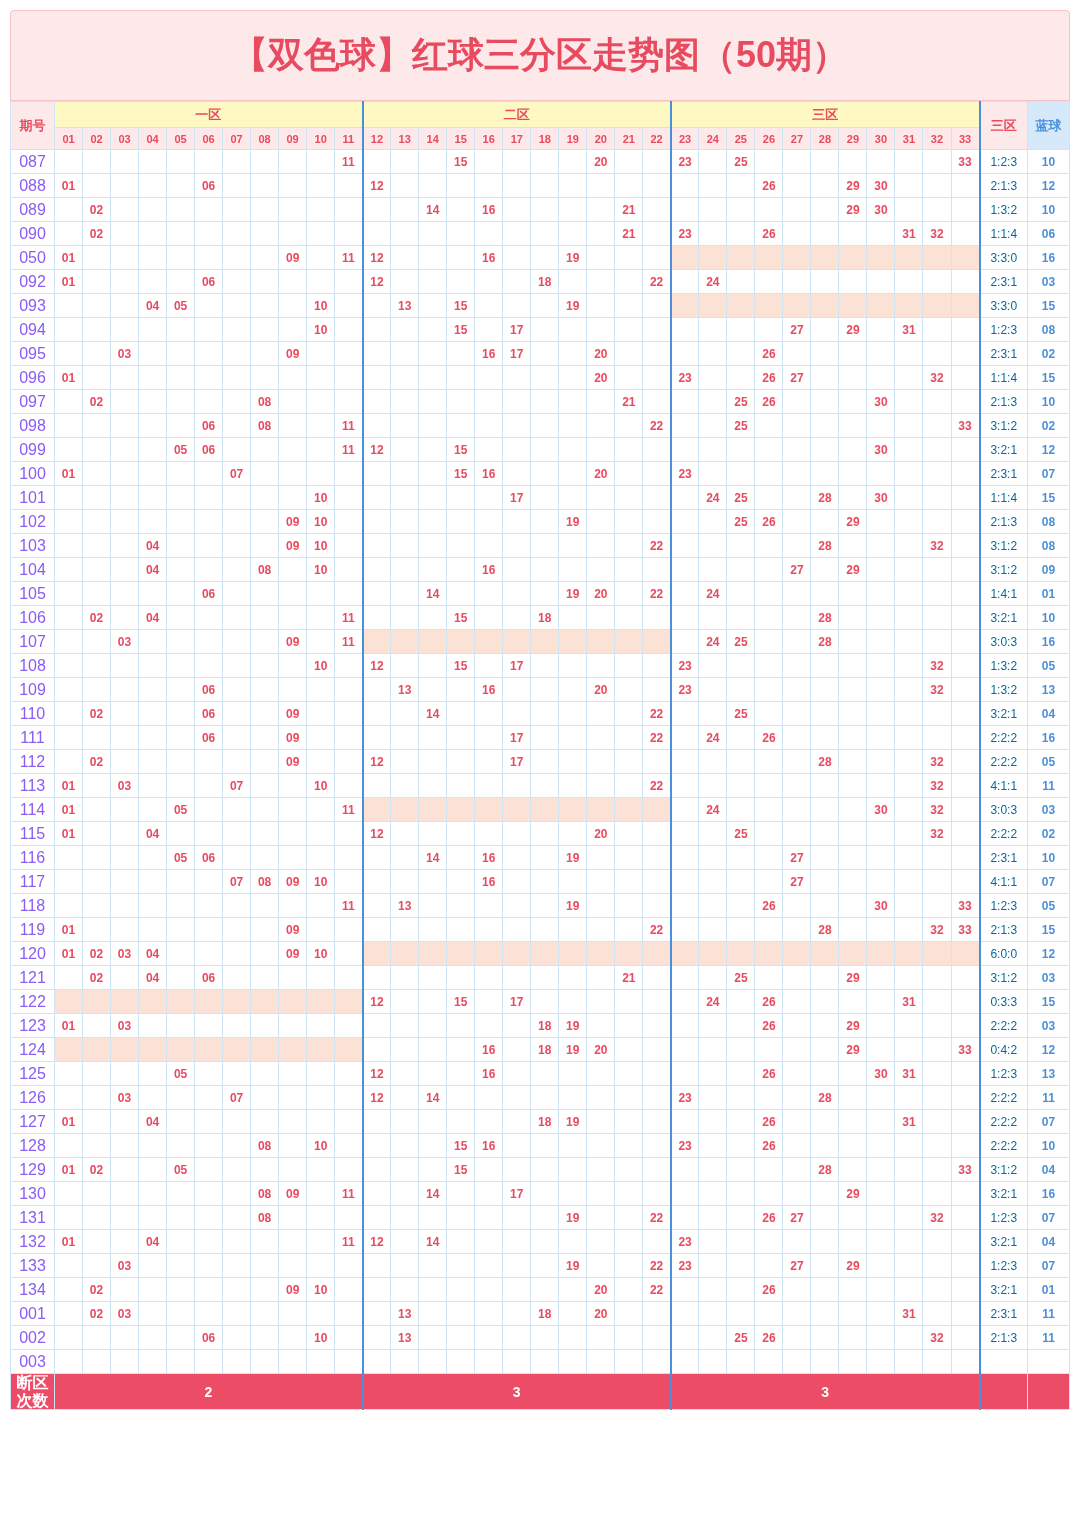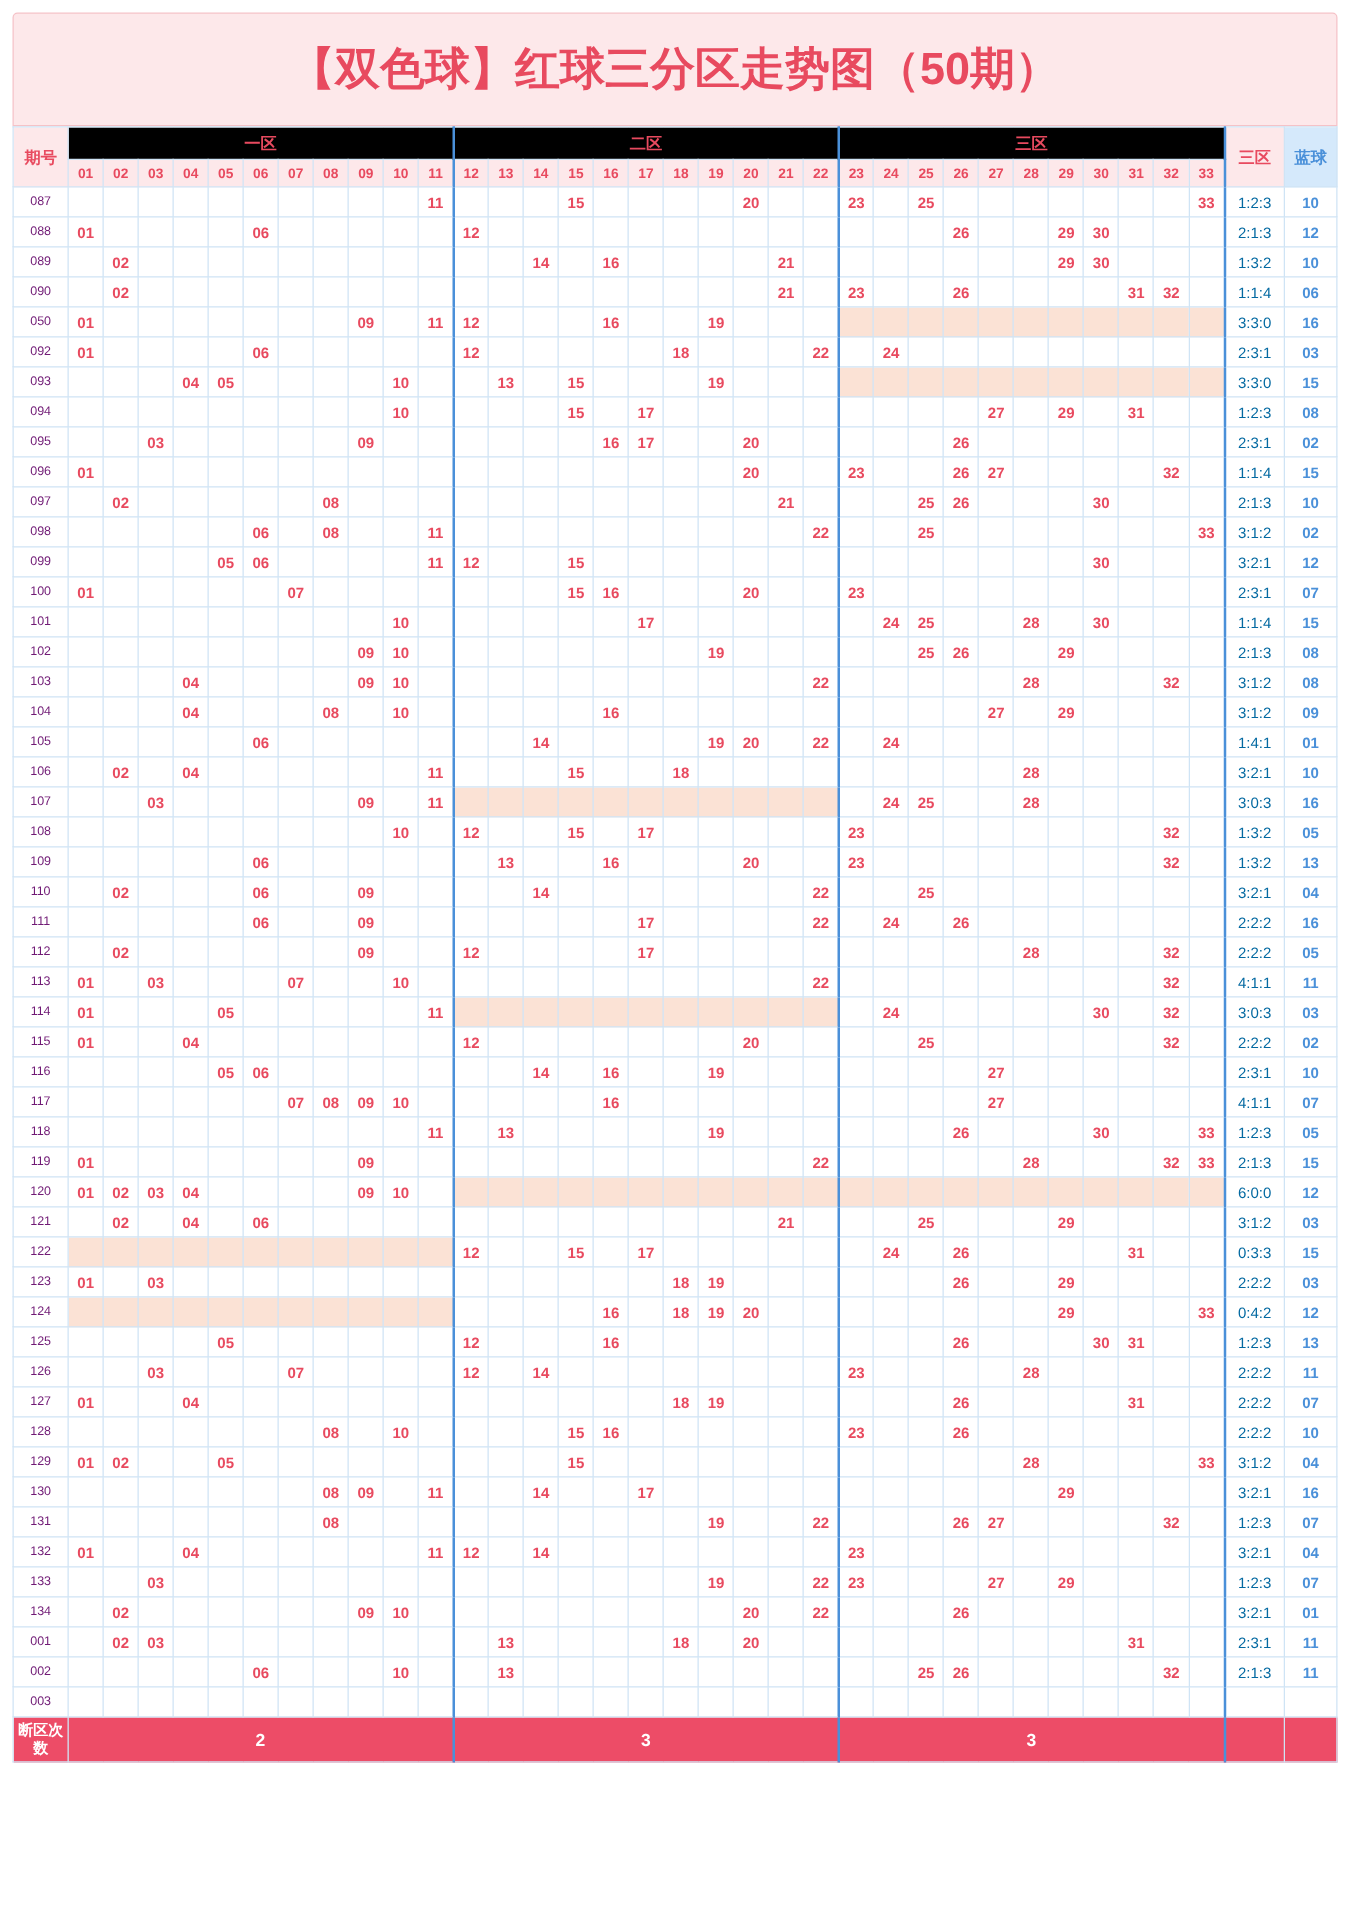--- a/index.html
+++ b/index.html
@@ -3,31 +3,31 @@
 <meta charset="utf-8">
 <style>
 *{box-sizing:border-box;margin:0;padding:0}
 body{font-family:Arial,"Microsoft YaHei",sans-serif;background:#fff;padding:10px}
 .title{text-align:center;color:#e84a5f;font-size:36px;font-weight:bold;padding:20px 0;background:#fde8ea;border:1px solid #f5c2c7;border-radius:4px 4px 0 0}
 .tbl{border-collapse:collapse;width:100%;table-layout:fixed;font-size:13px}
 .tbl th,.tbl td{border:1px solid #cfe4f5;text-align:center;height:24px;padding:0}
 .tbl th{background:#fde8ea;color:#e84a5f;font-weight:bold;height:26px}
 .tbl th.sub{font-size:11px;height:22px}
 .tbl .period-h{width:44px;color:#e84a5f}
-.tbl .zone-h{background:#000000}
+.tbl .zone-h{background:#fef9c3}
 .tbl .ratio-h{width:48px}
 .tbl .blue-h{background:#d5e9fb;color:#4a90d9;width:42px}
-.tbl td.period{color:#701a75;font-size:10px;background:#fff}
+.tbl td.period{color:#8b5cf6;font-size:16px;background:#fff}
 .tbl td.num{color:#e84a5f;font-weight:bold;font-size:12px;background:#fff}
 .tbl td.empty{background:#fff}
 .tbl td.blank{background:#fbe2d5}
 .tbl td.ratio{color:#0369a1;font-weight:normal;font-size:12px;background:#fff}
 .tbl td.blue{color:#4a90d9;font-weight:bold;font-size:12px;background:#fff}
 .tbl tr.footer td{background:#ed4c67;color:#fff;font-weight:bold;height:36px;font-size:14px}
-.tbl tr.footer td.lbl{font-size:12px;line-height:1.1}
+.tbl tr.footer td.lbl{font-size:16px;line-height:1.1}
 .zone-sep{border-left:2px solid #4a90d9!important}
 </style>
 </head>
 <body>
 
 <div class="title">【双色球】红球三分区走势图（50期）</div>
 <table class="tbl">
 <thead>
 <tr>
   <th rowspan="2" class="period-h">期号</th>

